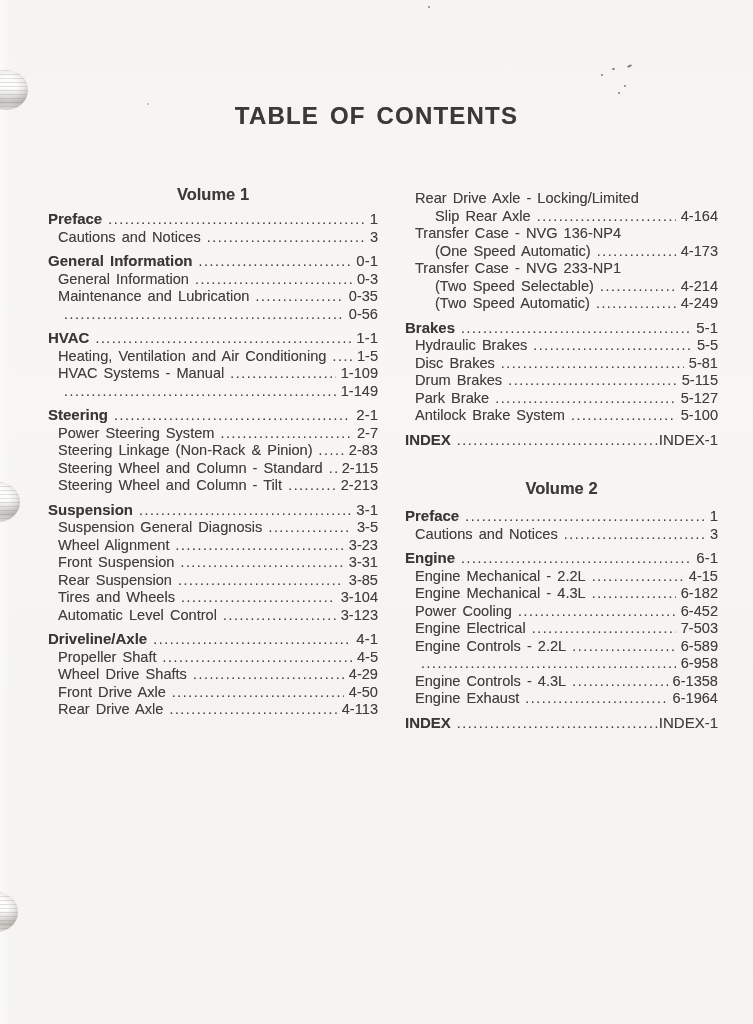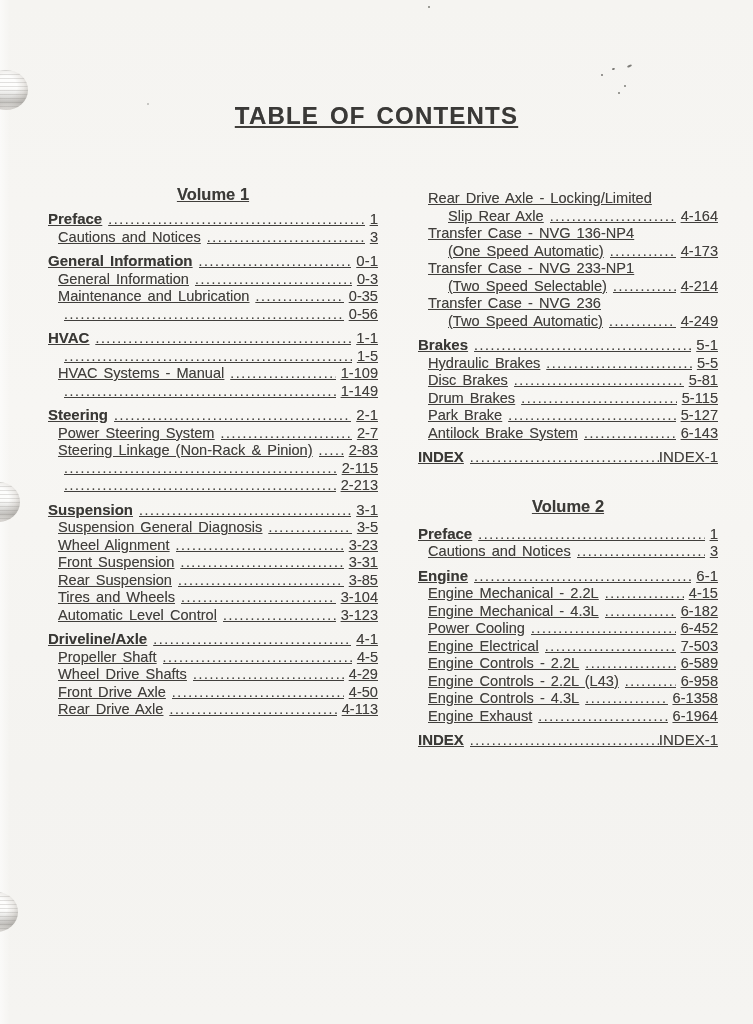--- a/index.html
+++ b/index.html
@@ -11,21 +11,20 @@
     background: #e9e8e5;
   }
   .page {
     position: relative;
     width: 753px;
     height: 1024px;
     background: linear-gradient(180deg, var(--paper, #f5f4f1) 0%, #f7f6f3 40%, #f4f3f0 75%, var(--paper, #f5f4f1) 100%);
     font-family: "Liberation Sans", "DejaVu Sans", sans-serif;
     color: var(--ink, #413f3c);
     overflow: hidden;
-    text-decoration: underline;
   }
   .page::before { 
     content: "";
     position: absolute;
     left: 0; top: 0; bottom: 0;
     width: 10px;
     background: linear-gradient(90deg, rgba(255,255,255,0.55), rgba(255,255,255,0));
   }
   
   .hole {
@@ -52,21 +51,21 @@
     letter-spacing: 1.2px;
     word-spacing: 3px;
     color: #3a3937;
     text-shadow: 0 0 0.6px rgba(62,61,58,0.55);
   }
 
   .columns {
     display: flex;
     margin-top: 55px;
     padding: 0 35px 0 48px;
-    gap: 40px;
+    gap: 27px;
   }
   .col { min-width: 0; }
   .col-left { flex: 0 0 330px; }
   .col-right { flex: 1 1 auto; padding-top: 6px; }
 
   .vol-heading {
     text-align: center;
     font-weight: bold;
     font-size: 16.5px;
     line-height: 20px;
@@ -167,20 +166,21 @@
           </div>
           <div class="entry section gap">
             <div class="line">
               <span class="lbl">HVAC</span>
               <span class="dots">................................................................................................................................................................</span>
               <span class="pg">1-1</span>
             </div>
           </div>
           <div class="entry sub">
             <div class="line">
+              <span class="lbl">Heating, Ventilation and Air Conditioning</span>
               <span class="dots">................................................................................................................................................................</span>
               <span class="pg">1-5</span>
             </div>
           </div>
           <div class="entry sub">
             <div class="line">
               <span class="lbl">HVAC Systems - Manual</span>
               <span class="dots">................................................................................................................................................................</span>
               <span class="pg">1-109</span>
             </div>
@@ -207,26 +207,28 @@
           </div>
           <div class="entry sub">
             <div class="line">
               <span class="lbl">Steering Linkage (Non-Rack &amp; Pinion)</span>
               <span class="dots">................................................................................................................................................................</span>
               <span class="pg">2-83</span>
             </div>
           </div>
           <div class="entry sub">
             <div class="line">
+              <span class="lbl">Steering Wheel and Column - Standard</span>
               <span class="dots">................................................................................................................................................................</span>
               <span class="pg">2-115</span>
             </div>
           </div>
           <div class="entry sub">
             <div class="line">
+              <span class="lbl">Steering Wheel and Column - Tilt</span>
               <span class="dots">................................................................................................................................................................</span>
               <span class="pg">2-213</span>
             </div>
           </div>
           <div class="entry section gap">
             <div class="line">
               <span class="lbl">Suspension</span>
               <span class="dots">................................................................................................................................................................</span>
               <span class="pg">3-1</span>
             </div>
@@ -336,23 +338,20 @@
             <div class="line">
               <span class="lbl">Transfer Case - NVG 233-NP1</span>
             </div>
             <div class="line line2">
               <span class="lbl">(Two Speed Selectable)</span>
               <span class="dots">................................................................................................................................................................</span>
               <span class="pg">4-214</span>
             </div>
           </div>
           <div class="entry sub">
-            <div class="line">
-              <span class="lbl">Transfer Case - NVG 236</span>
-            </div>
             <div class="line line2">
               <span class="lbl">(Two Speed Automatic)</span>
               <span class="dots">................................................................................................................................................................</span>
               <span class="pg">4-249</span>
             </div>
           </div>
           <div class="entry section gap">
             <div class="line">
               <span class="lbl">Brakes</span>
               <span class="dots">................................................................................................................................................................</span>
@@ -384,21 +383,21 @@
             <div class="line">
               <span class="lbl">Park Brake</span>
               <span class="dots">................................................................................................................................................................</span>
               <span class="pg">5-127</span>
             </div>
           </div>
           <div class="entry sub">
             <div class="line">
               <span class="lbl">Antilock Brake System</span>
               <span class="dots">................................................................................................................................................................</span>
-              <span class="pg">6-143</span>
+              <span class="pg">5-100</span>
             </div>
           </div>
           <div class="entry section gap">
             <div class="line">
               <span class="lbl">INDEX</span>
               <span class="dots tight">................................................................................................................................................................</span>
               <span class="pg">INDEX-1</span>
             </div>
           </div>
         </div>
@@ -455,21 +454,20 @@
           </div>
           <div class="entry sub">
             <div class="line">
               <span class="lbl">Engine Controls - 2.2L</span>
               <span class="dots">................................................................................................................................................................</span>
               <span class="pg">6-589</span>
             </div>
           </div>
           <div class="entry sub">
             <div class="line">
-              <span class="lbl">Engine Controls - 2.2L (L43)</span>
               <span class="dots">................................................................................................................................................................</span>
               <span class="pg">6-958</span>
             </div>
           </div>
           <div class="entry sub">
             <div class="line">
               <span class="lbl">Engine Controls - 4.3L</span>
               <span class="dots">................................................................................................................................................................</span>
               <span class="pg">6-1358</span>
             </div>

